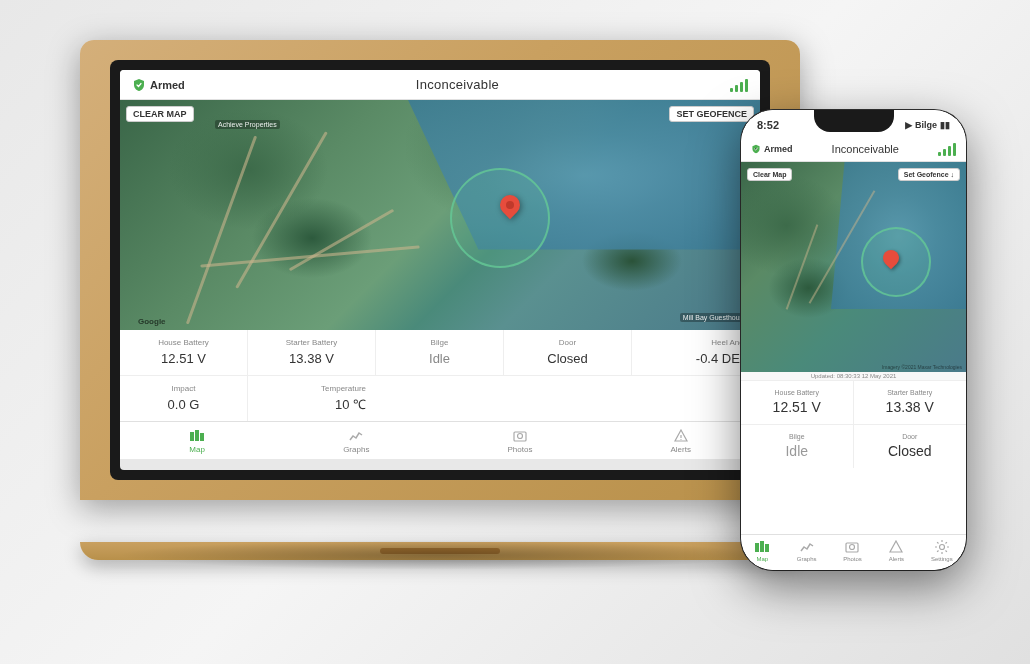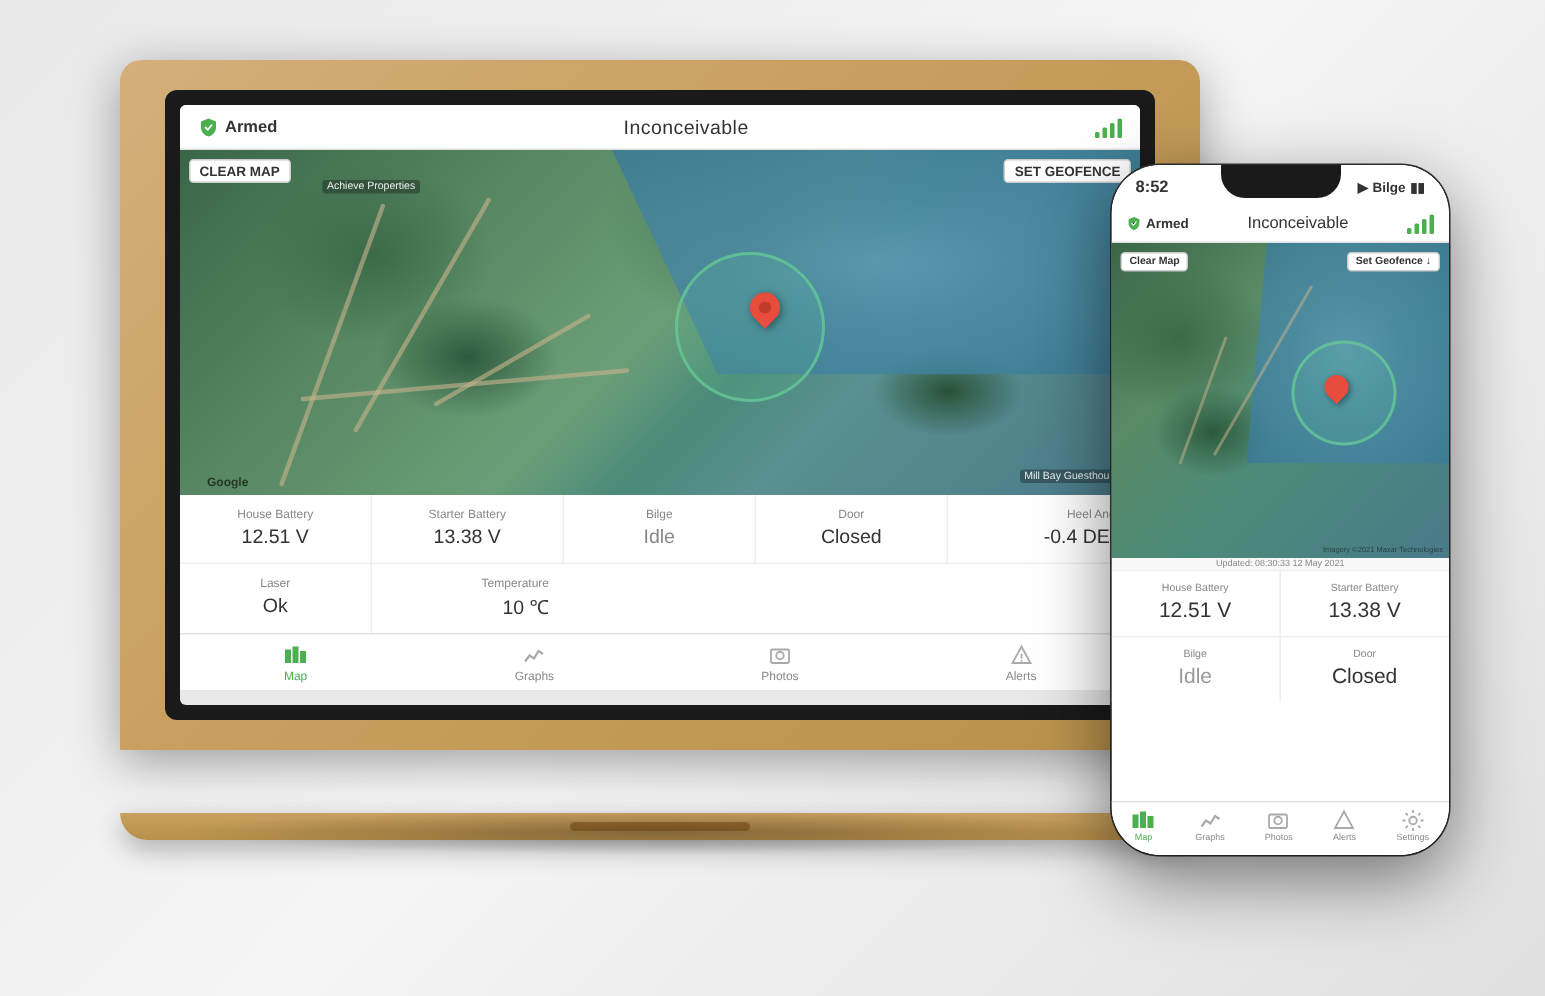--- a/index.html
+++ b/index.html
@@ -688,22 +688,22 @@
             <span class="stat-value">Closed</span>
           </div>
           <div class="stat-cell">
             <span class="stat-label">Heel Angle</span>
             <span class="stat-value">-0.4 DEG</span>
           </div>
         </div>
 
         <div class="stats-grid" style="border-top: none;">
           <div class="stat-cell" style="border-bottom:none;">
-            <span class="stat-label">Laser</span>
-            <span class="stat-value">Ok</span>
+            <span class="stat-label">Impact</span>
+            <span class="stat-value">0.0 G</span>
           </div>
           <div class="stat-cell" style="border-bottom:none; border-right:none;">
             <span class="stat-label">Temperature</span>
             <span class="stat-value">10 ℃</span>
           </div>
         </div>
 
         <div class="laptop-bottom-nav">
           <div class="nav-item">
             <svg class="nav-icon" viewBox="0 0 16 16" fill="none">

